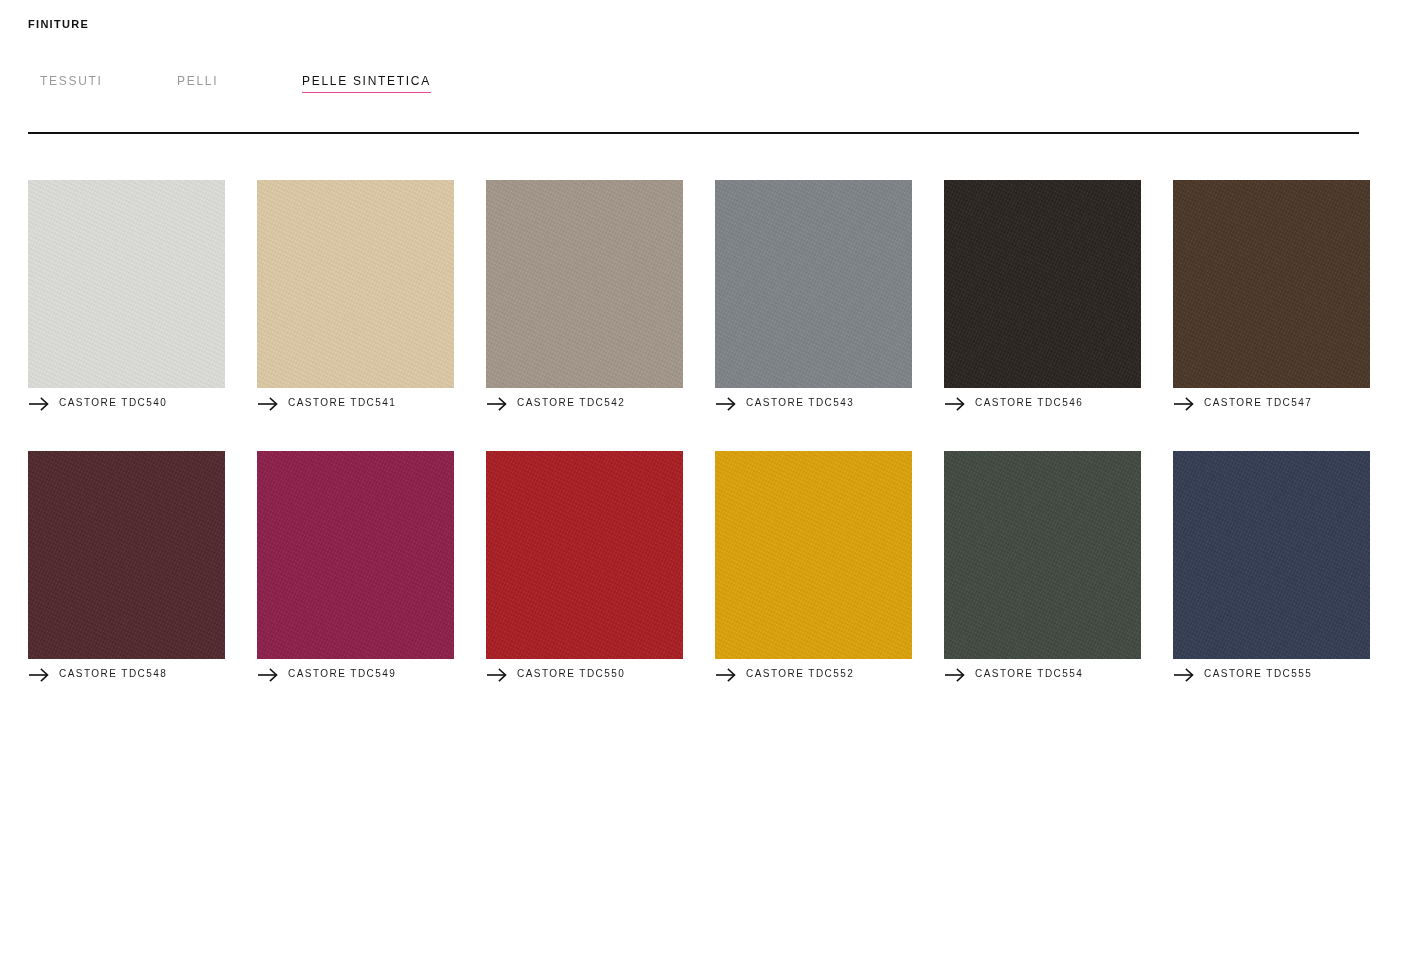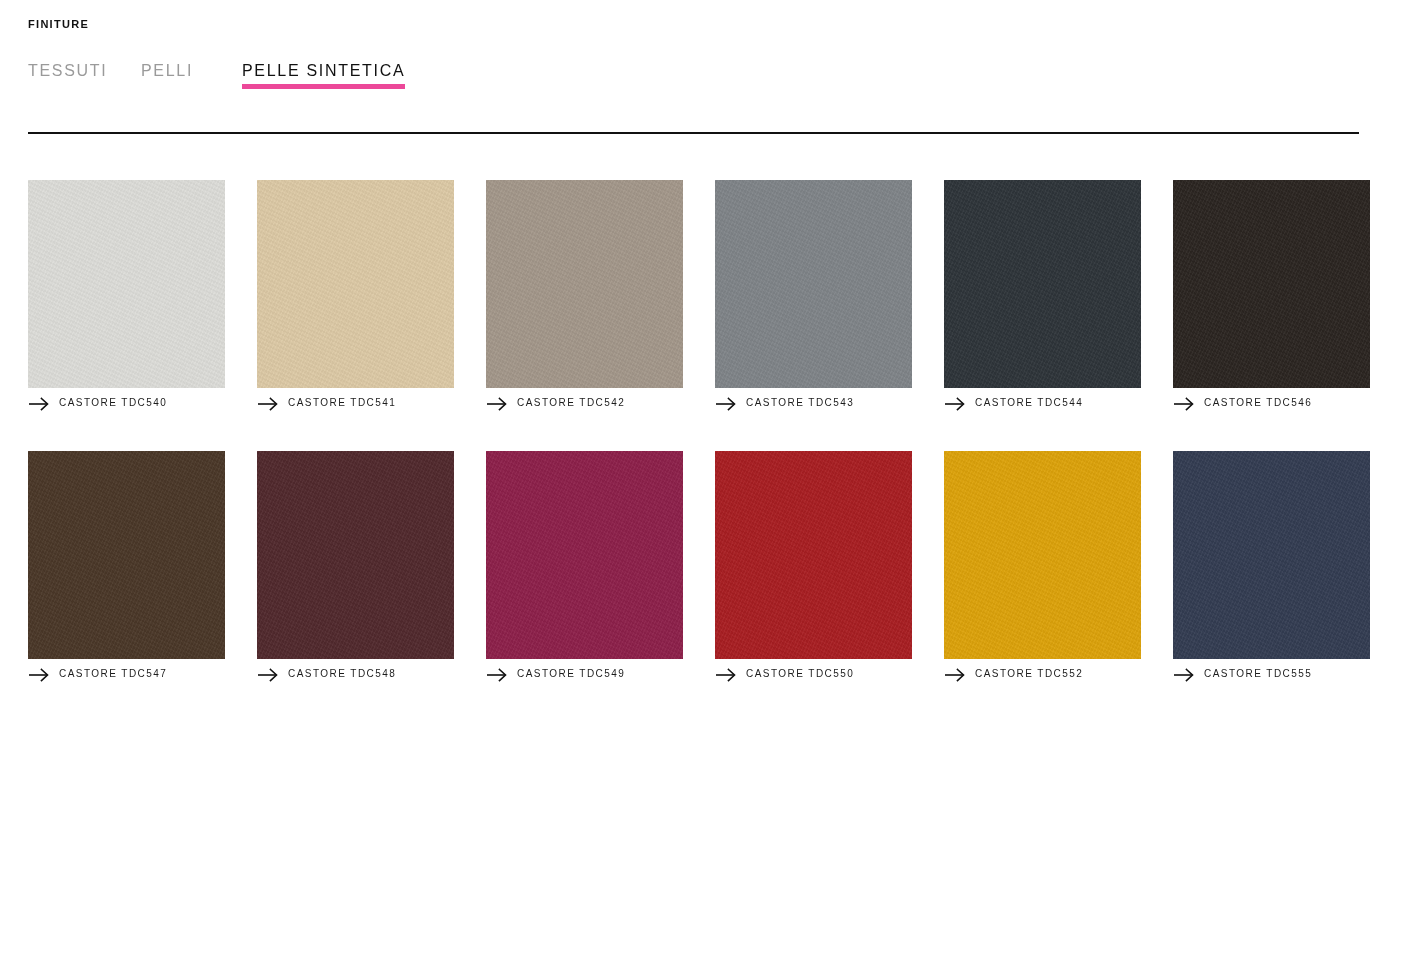--- a/index.html
+++ b/index.html
@@ -37,38 +37,38 @@
   }
 
   .tabs {
     position: absolute;
     left: 28px;
     top: 62px;
     display: flex;
     align-items: flex-start;
   }
   .tab {
-    font-size: 16px;
+    font-size: 12px;
     letter-spacing: 1.7px;
     text-transform: uppercase;
     color: #9a9a9a;
     padding: 0 0 4px 0;
-    margin: 0;
+    margin: 12px;
     cursor: pointer;
     white-space: nowrap;
     background: none;
     border: none;
     font-family: "Liberation Sans", sans-serif;
     text-align: left;
   }
   .tab.spacer-1 { width: 113px; }
   .tab.spacer-2 { width: 101px; }
   .tab.active {
     color: #111111;
-    border-bottom: 5px solid #ec4899;
+    border-bottom: 1px solid #ec4899;
   }
 
   .header-rule {
     position: absolute;
     left: 28px;
     top: 132px;
     width: 1331px;
     height: 2px;
     background: #111111;
   }
@@ -179,30 +179,20 @@
         <div class="swatch-chip" style="background-color: rgb(127, 132, 136);"></div>
         <div class="swatch-caption">
           <svg class="arrow-icon" viewBox="0 0 22 14">
             <path d="M1 7 H19" stroke="#111111" stroke-width="1.6" fill="none"></path>
             <path d="M13.5 1.5 L19.5 7 L13.5 12.5" stroke="#111111" stroke-width="1.6" fill="none" stroke-linecap="square" stroke-linejoin="miter"></path>
           </svg>
           <span class="swatch-label">CASTORE TDC543</span>
         </div>
       </div>
       <div class="swatch-cell">
-        <div class="swatch-chip" style="background-color: rgb(46, 52, 57);"></div>
-        <div class="swatch-caption">
-          <svg class="arrow-icon" viewBox="0 0 22 14">
-            <path d="M1 7 H19" stroke="#111111" stroke-width="1.6" fill="none"></path>
-            <path d="M13.5 1.5 L19.5 7 L13.5 12.5" stroke="#111111" stroke-width="1.6" fill="none" stroke-linecap="square" stroke-linejoin="miter"></path>
-          </svg>
-          <span class="swatch-label">CASTORE TDC544</span>
-        </div>
-      </div>
-      <div class="swatch-cell">
         <div class="swatch-chip" style="background-color: rgb(43, 37, 33);"></div>
         <div class="swatch-caption">
           <svg class="arrow-icon" viewBox="0 0 22 14">
             <path d="M1 7 H19" stroke="#111111" stroke-width="1.6" fill="none"></path>
             <path d="M13.5 1.5 L19.5 7 L13.5 12.5" stroke="#111111" stroke-width="1.6" fill="none" stroke-linecap="square" stroke-linejoin="miter"></path>
           </svg>
           <span class="swatch-label">CASTORE TDC546</span>
         </div>
       </div>
       <div class="swatch-cell">
@@ -249,20 +239,30 @@
         <div class="swatch-chip" style="background-color: rgb(220, 162, 10);"></div>
         <div class="swatch-caption">
           <svg class="arrow-icon" viewBox="0 0 22 14">
             <path d="M1 7 H19" stroke="#111111" stroke-width="1.6" fill="none"></path>
             <path d="M13.5 1.5 L19.5 7 L13.5 12.5" stroke="#111111" stroke-width="1.6" fill="none" stroke-linecap="square" stroke-linejoin="miter"></path>
           </svg>
           <span class="swatch-label">CASTORE TDC552</span>
         </div>
       </div>
       <div class="swatch-cell">
+        <div class="swatch-chip" style="background-color: rgb(65, 74, 65);"></div>
+        <div class="swatch-caption">
+          <svg class="arrow-icon" viewBox="0 0 22 14">
+            <path d="M1 7 H19" stroke="#111111" stroke-width="1.6" fill="none"></path>
+            <path d="M13.5 1.5 L19.5 7 L13.5 12.5" stroke="#111111" stroke-width="1.6" fill="none" stroke-linecap="square" stroke-linejoin="miter"></path>
+          </svg>
+          <span class="swatch-label">CASTORE TDC554</span>
+        </div>
+      </div>
+      <div class="swatch-cell">
         <div class="swatch-chip" style="background-color: rgb(51, 60, 82);"></div>
         <div class="swatch-caption">
           <svg class="arrow-icon" viewBox="0 0 22 14">
             <path d="M1 7 H19" stroke="#111111" stroke-width="1.6" fill="none"></path>
             <path d="M13.5 1.5 L19.5 7 L13.5 12.5" stroke="#111111" stroke-width="1.6" fill="none" stroke-linecap="square" stroke-linejoin="miter"></path>
           </svg>
           <span class="swatch-label">CASTORE TDC555</span>
         </div>
       </div>
     </div>

